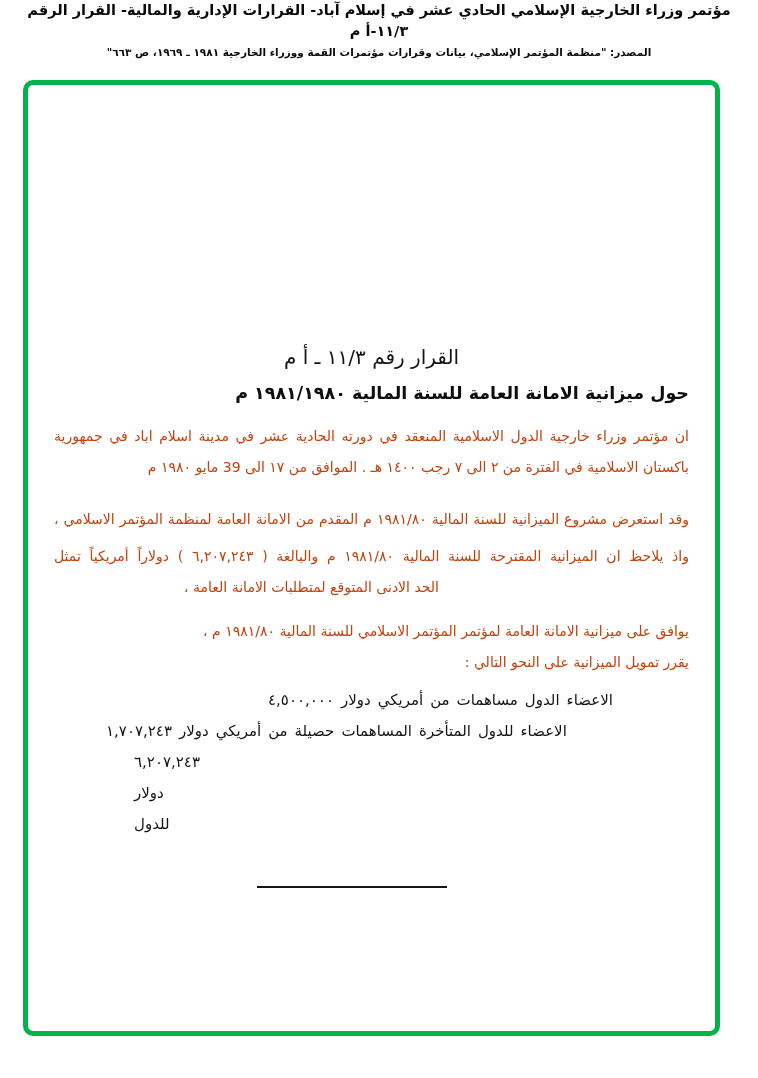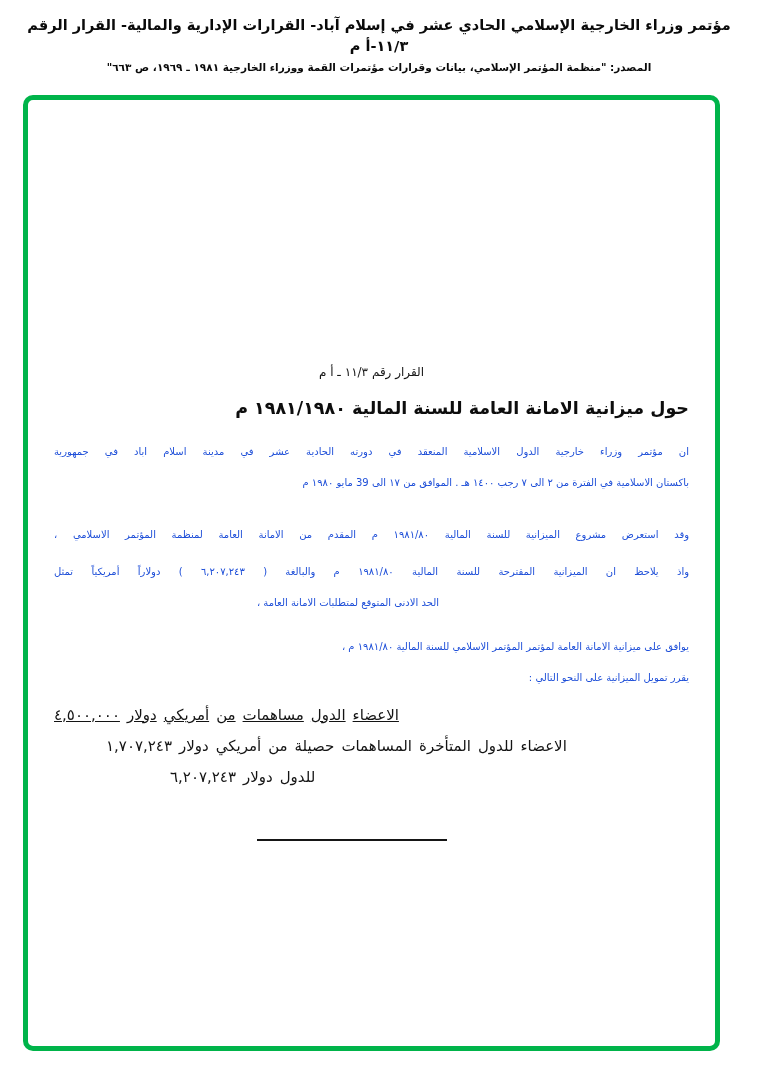--- a/index.html
+++ b/index.html
@@ -1,50 +1,50 @@
 <!DOCTYPE html>
 <html dir="rtl" lang="ar"><head>
 <meta charset="utf-8">
 <style>
   html,body{margin:0;padding:0;background:#ffffff;}
   body{
     width:758px;height:1078px;overflow:hidden;
     font-family:"DejaVu Sans",sans-serif;
     color:#111;
   }
-  .page-header{margin-top:15px;text-align:center;font-weight:bold;color:#0a0a0a;}
+  .page-header{margin-top:0;text-align:center;font-weight:bold;color:#0a0a0a;}
   .header-main{font-size:14.5px;line-height:1.45;padding:0 26px;}
   .header-source{font-size:10.5px;margin-top:4px;letter-spacing:0;}
   .doc-box{
     box-sizing:border-box;
     margin-top:22px;margin-left:auto;margin-right:38px;
     width:697px;height:956px;
     border:5px solid #00b44a;border-radius:10px;
     padding:0 26px;
     background:#ffffff;
   }
   .top-spacer{height:260px;}
-  .res-number{text-align:center;font-size:12px;line-height:24px;color:#151515;}
+  .res-number{text-align:center;font-size:20px;line-height:24px;color:#151515;}
   .res-title{text-align:right;font-size:17.5px;font-weight:bold;margin-top:11px;line-height:26px;color:#0d0d0d;}
-  .para{font-size:10px;line-height:31px;color:#1d4ed8;}
+  .para{font-size:14px;line-height:31px;color:#c2410c;}
   .p-indent1{margin-top:15px;}
   .jline{text-align:justify;text-align-last:justify;}
   .rline{text-align:right;}
   .mt-sm{margin-top:6px;}
   .mt-md{margin-top:13px;}
   .mt-lg{margin-top:21px;}
   .cont-inset{padding-right:250px;}
   .budget-block{margin-top:7px;}
   .budget-row{
     direction:ltr;display:flex;flex-wrap:nowrap;align-items:baseline;
     column-gap:7px;font-size:15px;line-height:31px;color:#141414;
   }
-  .bl-1{text-decoration:underline;}
+  .bl-1{margin-left:214px;}
   .bl-2{margin-left:52px;}
-  .bl-3{margin-left:116px;}
+  .bl-3{margin-left:80px;flex-direction:column;}
   .divider{
     width:190px;border:0;border-top:2px solid #161616;
     margin:46px 242px 0 auto;
   }
 </style>
 </head>
 <body>
 
 <div class="page-header">
   <div class="header-main">مؤتمر وزراء الخارجية الإسلامي الحادي عشر في إسلام آباد- القرارات الإدارية والمالية- القرار الرقم ١١/٣-أ م</div>

